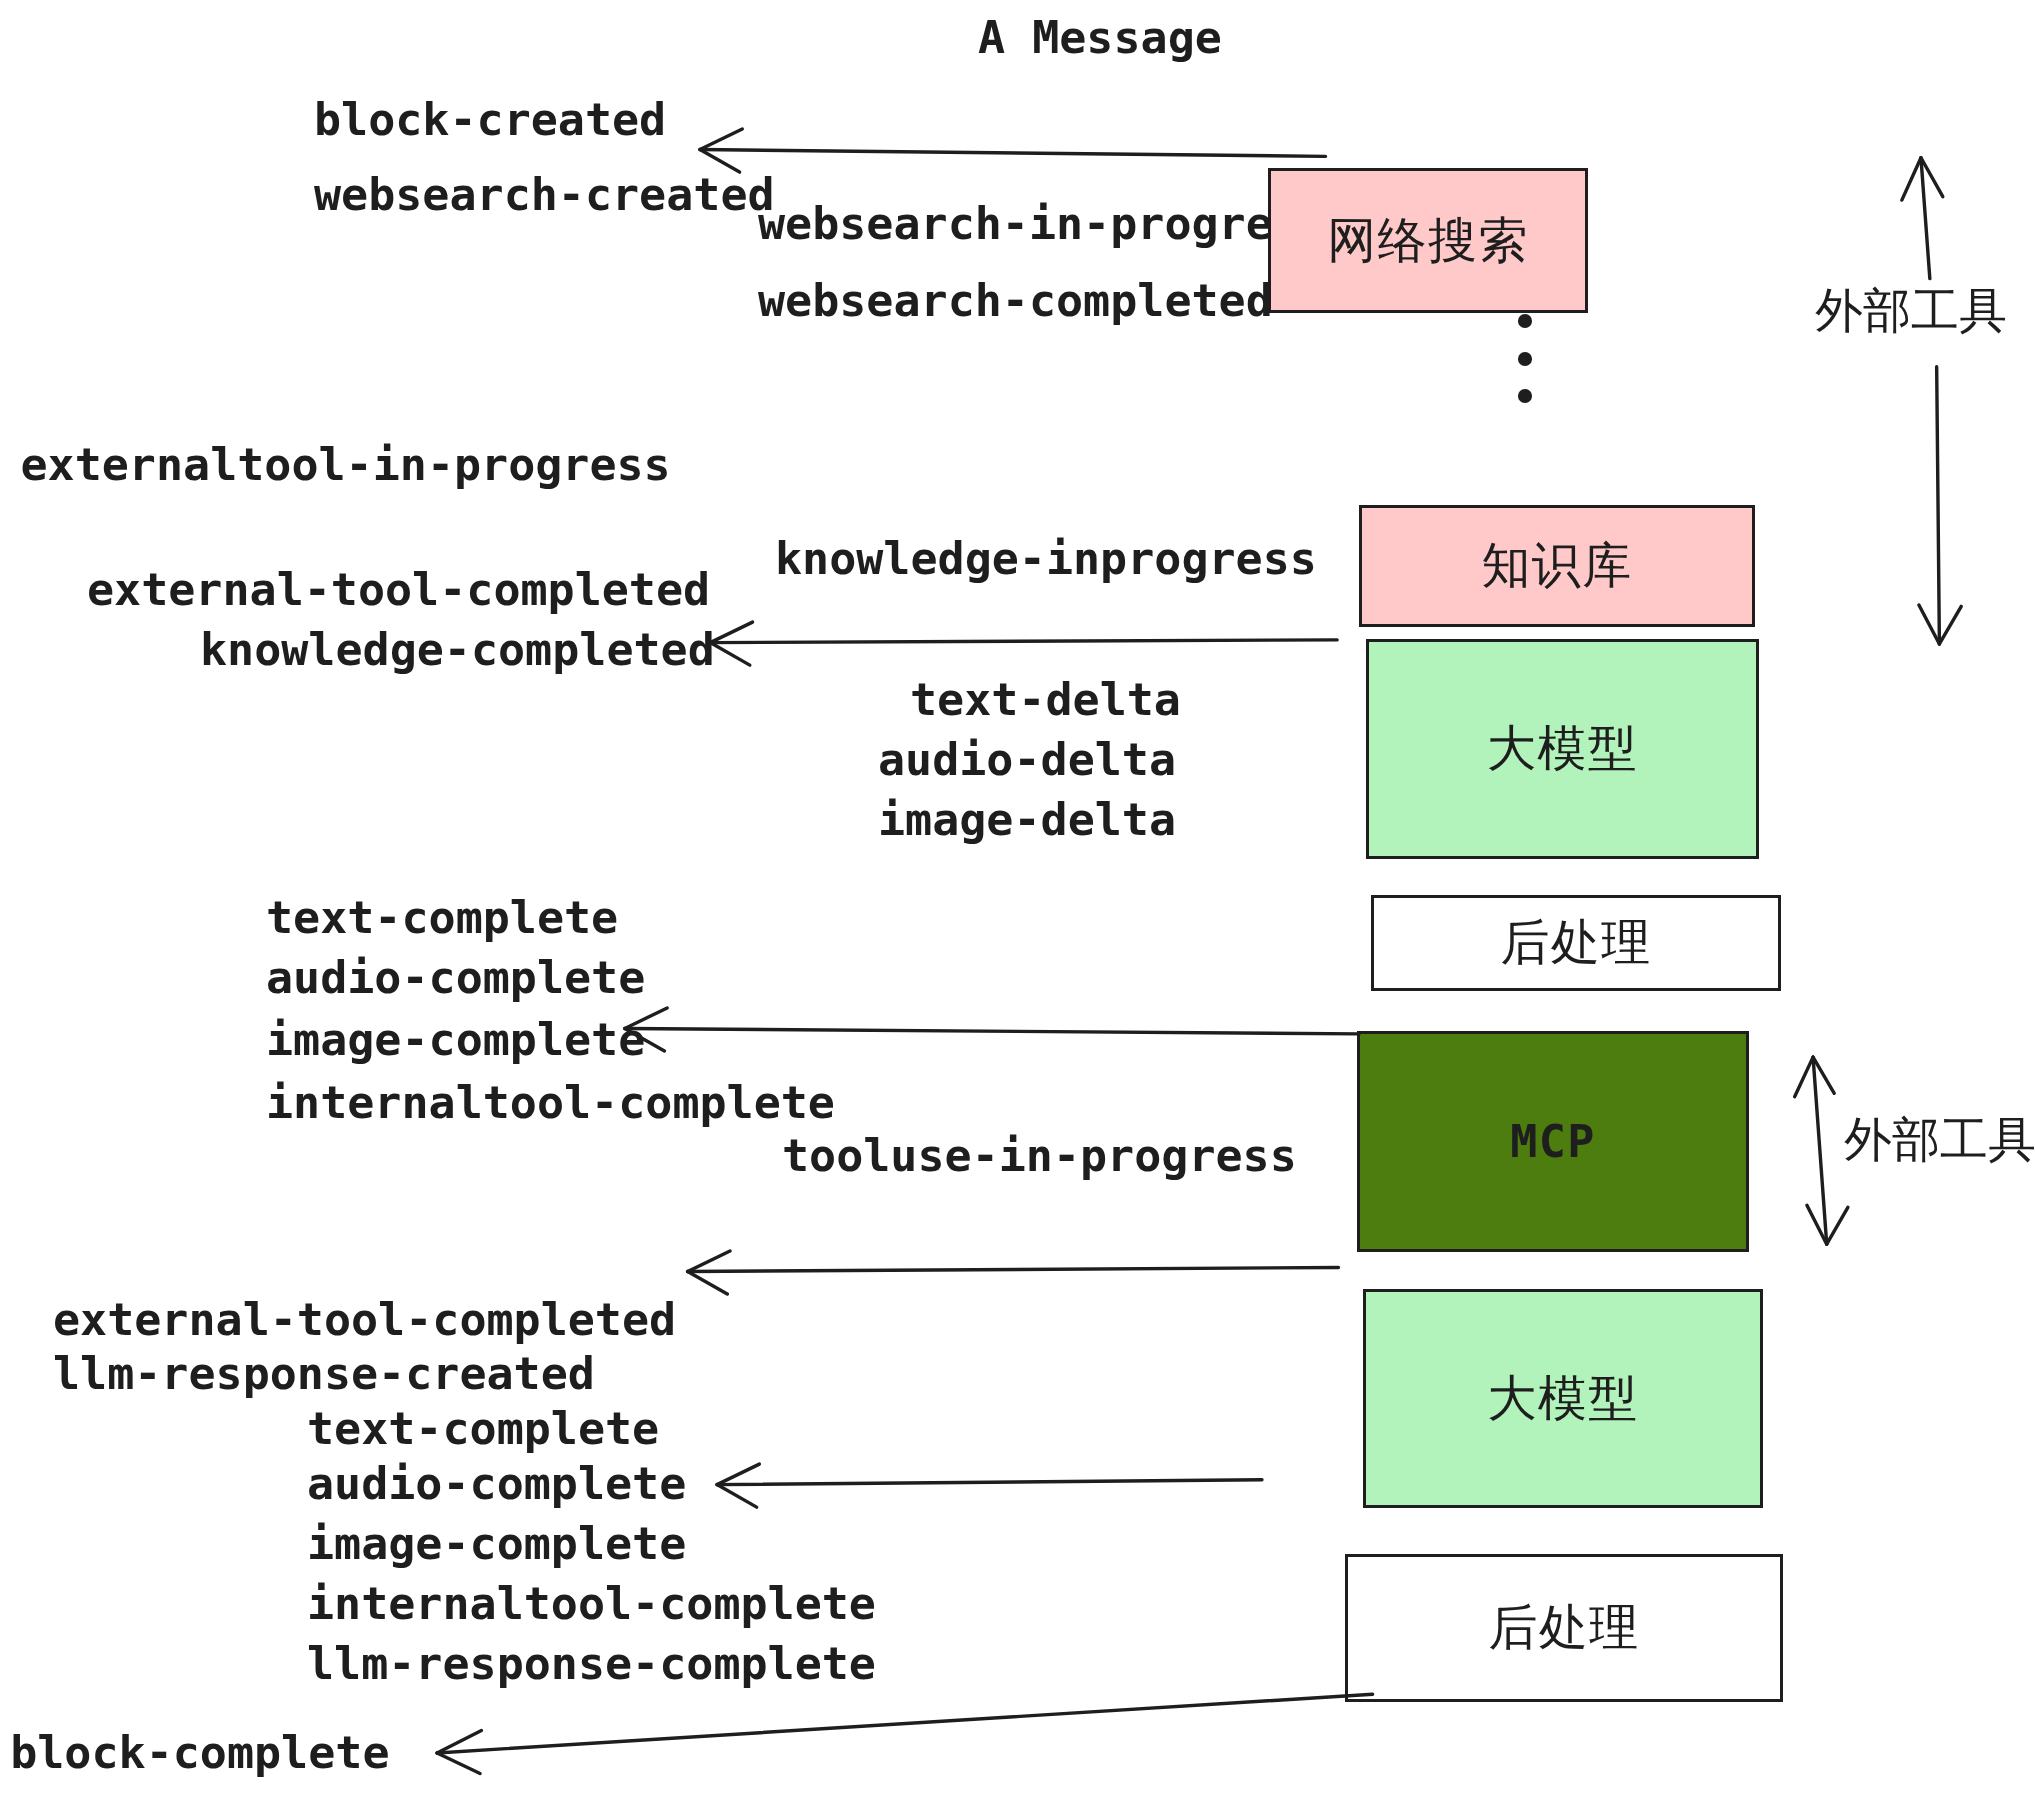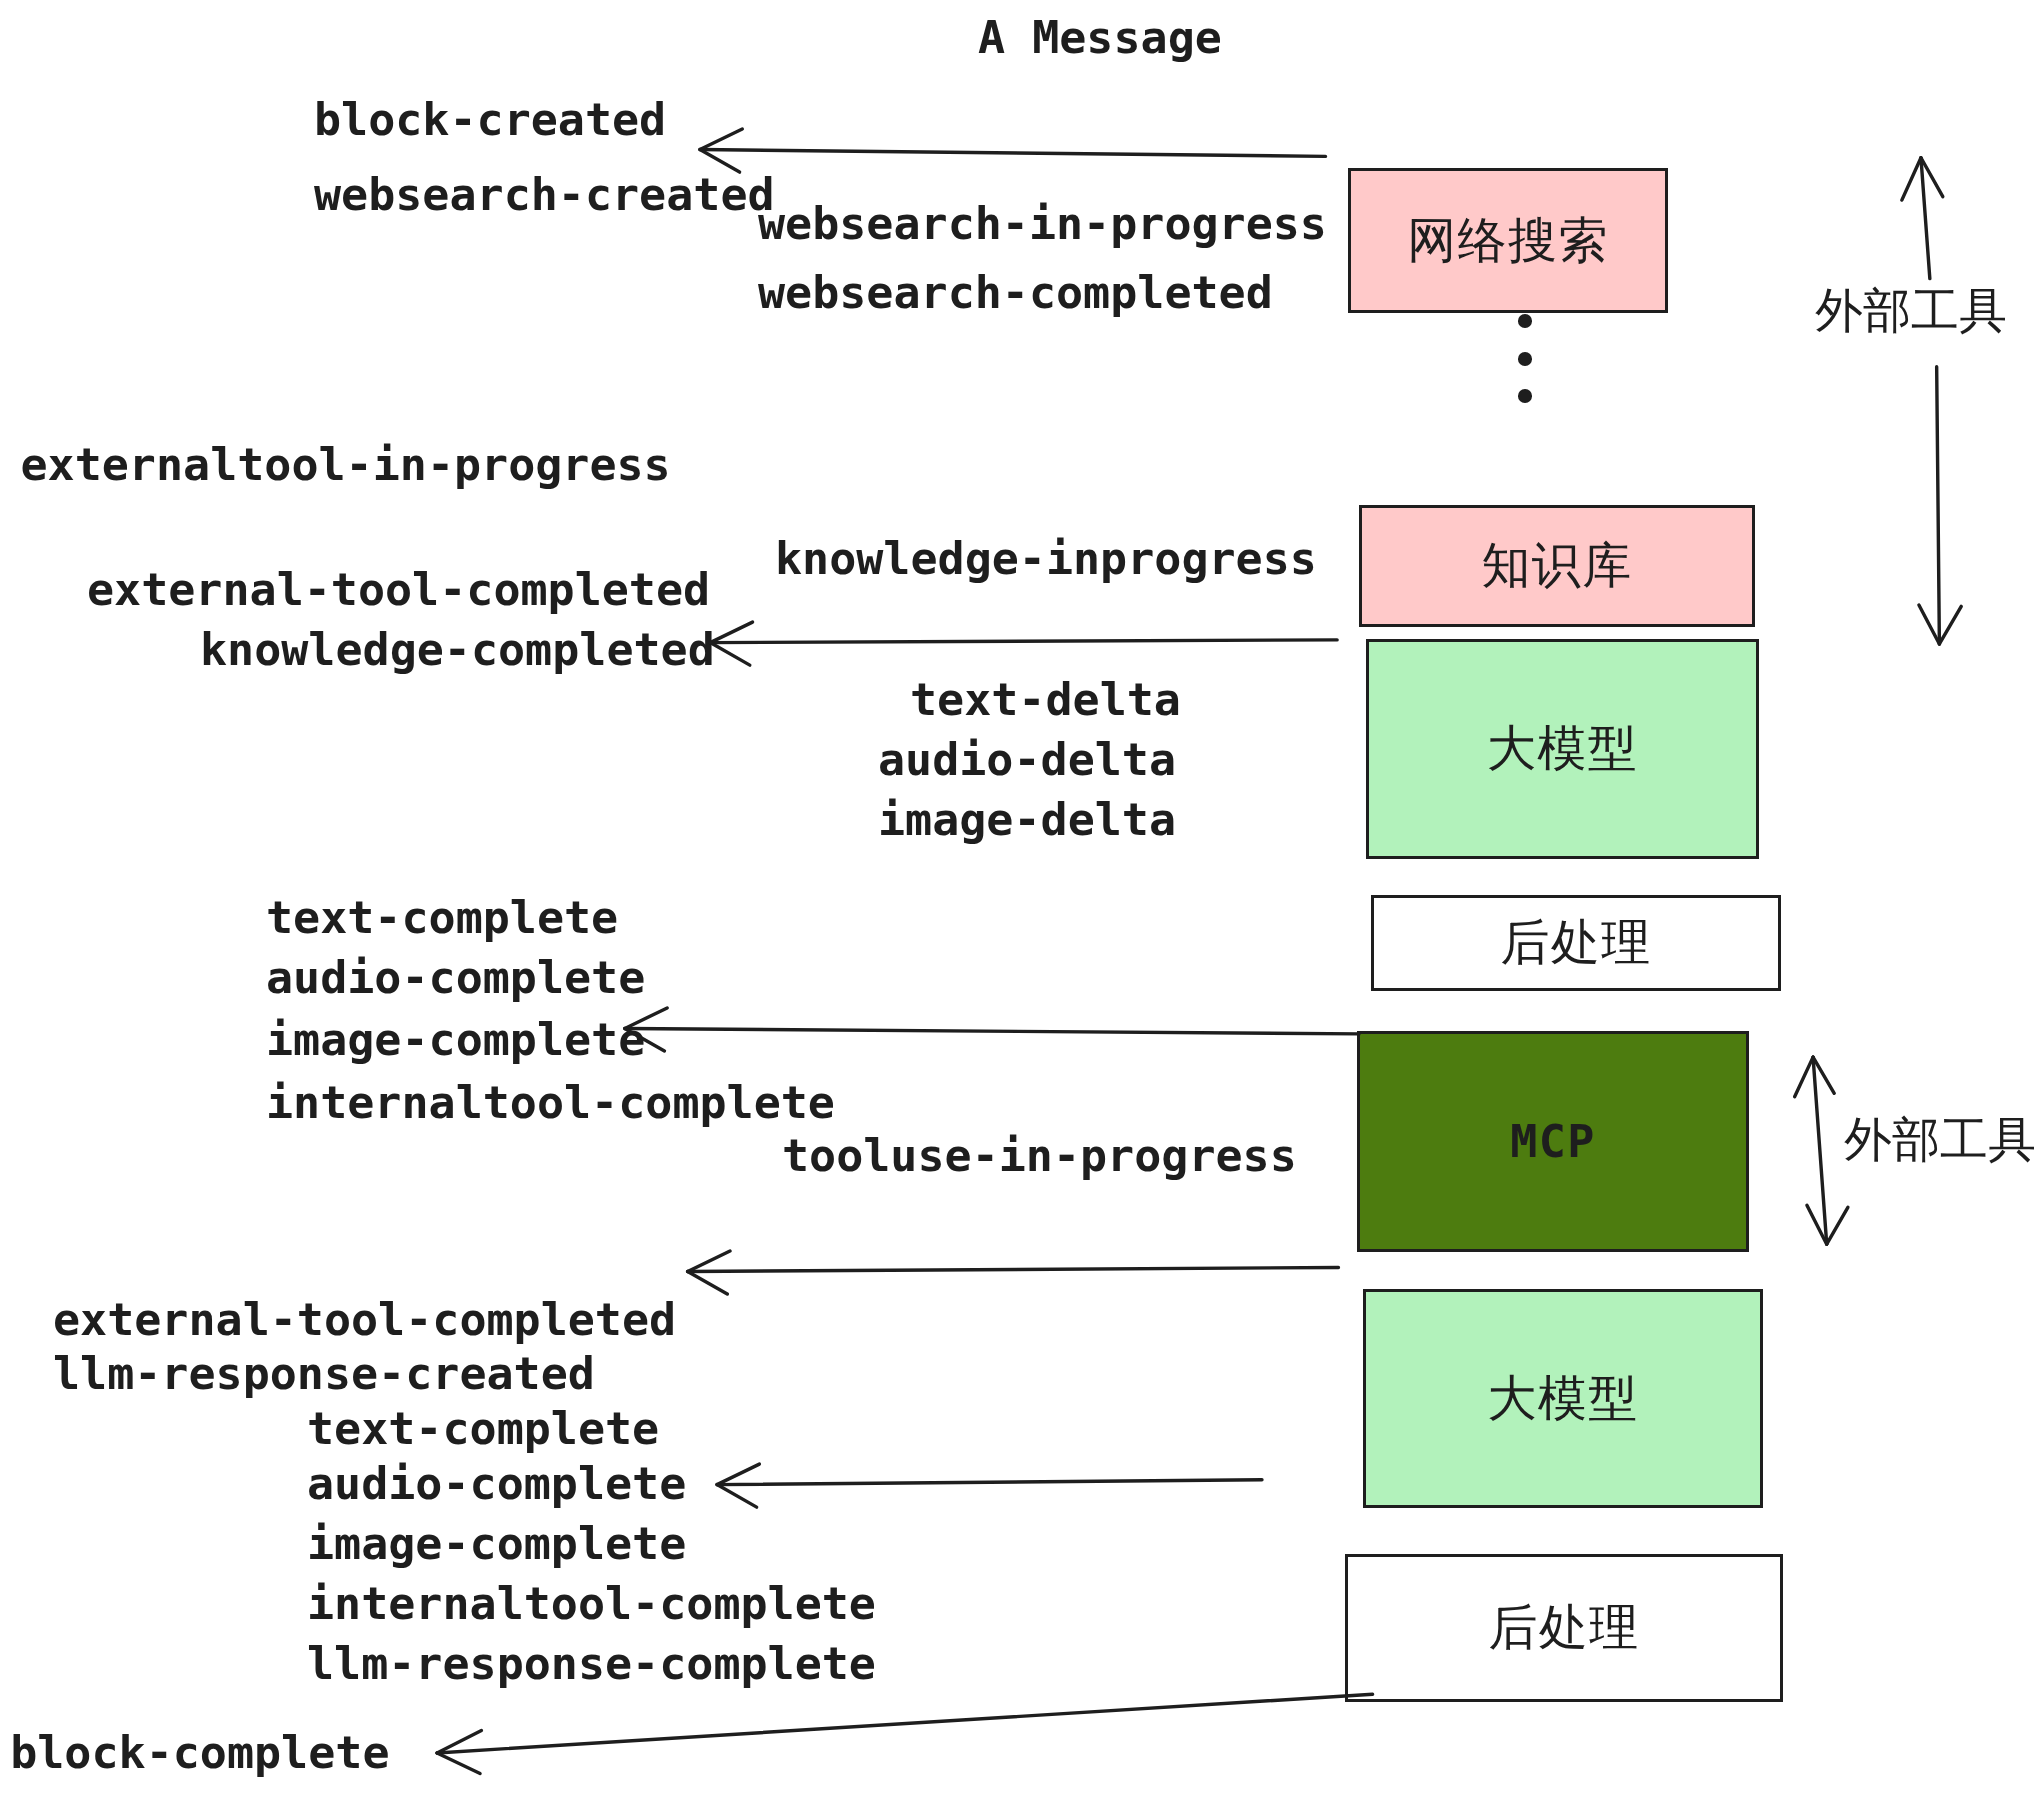--- a/index.html
+++ b/index.html
@@ -75,21 +75,21 @@
 </head>
 <body>
 
 <div class="canvas">
 
   <div class="title" style="left:978px;top:6.8px;">A Message</div>
 
   <div class="ev" style="left:314px;top:89px;">block-created</div>
   <div class="ev" style="left:314px;top:164px;">websearch-created</div>
   <div class="ev" style="left:758px;top:193px;">websearch-in-progress</div>
-  <div class="ev" style="left:758px;top:262px;text-align:right;">websearch-completed</div>
+  <div class="ev" style="left:758px;top:270px;text-align:right;">websearch-completed</div>
   <div class="ev" style="left:20.5px;top:394px;margin-top:40px;">externaltool-in-progress</div>
   <div class="ev" style="left:775px;top:528px;">knowledge-inprogress</div>
   <div class="ev" style="left:87px;top:559px;">external-tool-completed</div>
   <div class="ev" style="left:200px;top:619px;">knowledge-completed</div>
   <div class="ev" style="left:878px;top:669px;margin-left:32px;">text-delta</div>
   <div class="ev" style="left:878px;top:729px;">audio-delta</div>
   <div class="ev" style="left:878px;top:789px;">image-delta</div>
   <div class="ev" style="left:266px;top:887px;">text-complete</div>
   <div class="ev" style="left:266px;top:947px;">audio-complete</div>
   <div class="ev" style="left:266px;top:1009px;">image-complete</div>
@@ -97,21 +97,21 @@
   <div class="ev" style="left:782px;top:1125px;">tooluse-in-progress</div>
   <div class="ev" style="left:53px;top:1289px;">external-tool-completed</div>
   <div class="ev" style="left:53px;top:1343px;">llm-response-created</div>
   <div class="ev" style="left:307px;top:1398px;">text-complete</div>
   <div class="ev" style="left:307px;top:1453px;">audio-complete</div>
   <div class="ev" style="left:307px;top:1513px;">image-complete</div>
   <div class="ev" style="left:307px;top:1573px;">internaltool-complete</div>
   <div class="ev" style="left:307px;top:1633px;">llm-response-complete</div>
   <div class="ev" style="left:10.2px;top:1722px;">block-complete</div>
 
-  <div class="box" style="left:1348px;top:168px;width:320px;height:145px;background:#ffc9c9;">
+  <div class="box" style="left:1268px;top:168px;width:320px;height:145px;background:#ffc9c9;">
     <span class="lbl">网络搜索</span>
   </div>
   <div class="box" style="left:1359px;top:505px;width:396px;height:122px;background:#ffc9c9;">
     <span class="lbl">知识库</span>
   </div>
   <div class="box" style="left:1366px;top:639px;width:393px;height:220px;background:#b2f2bb;">
     <span class="lbl">大模型</span>
   </div>
   <div class="box" style="left:1371px;top:895px;width:410px;height:96px;background:#ffffff;">
     <span class="lbl">后处理</span>

